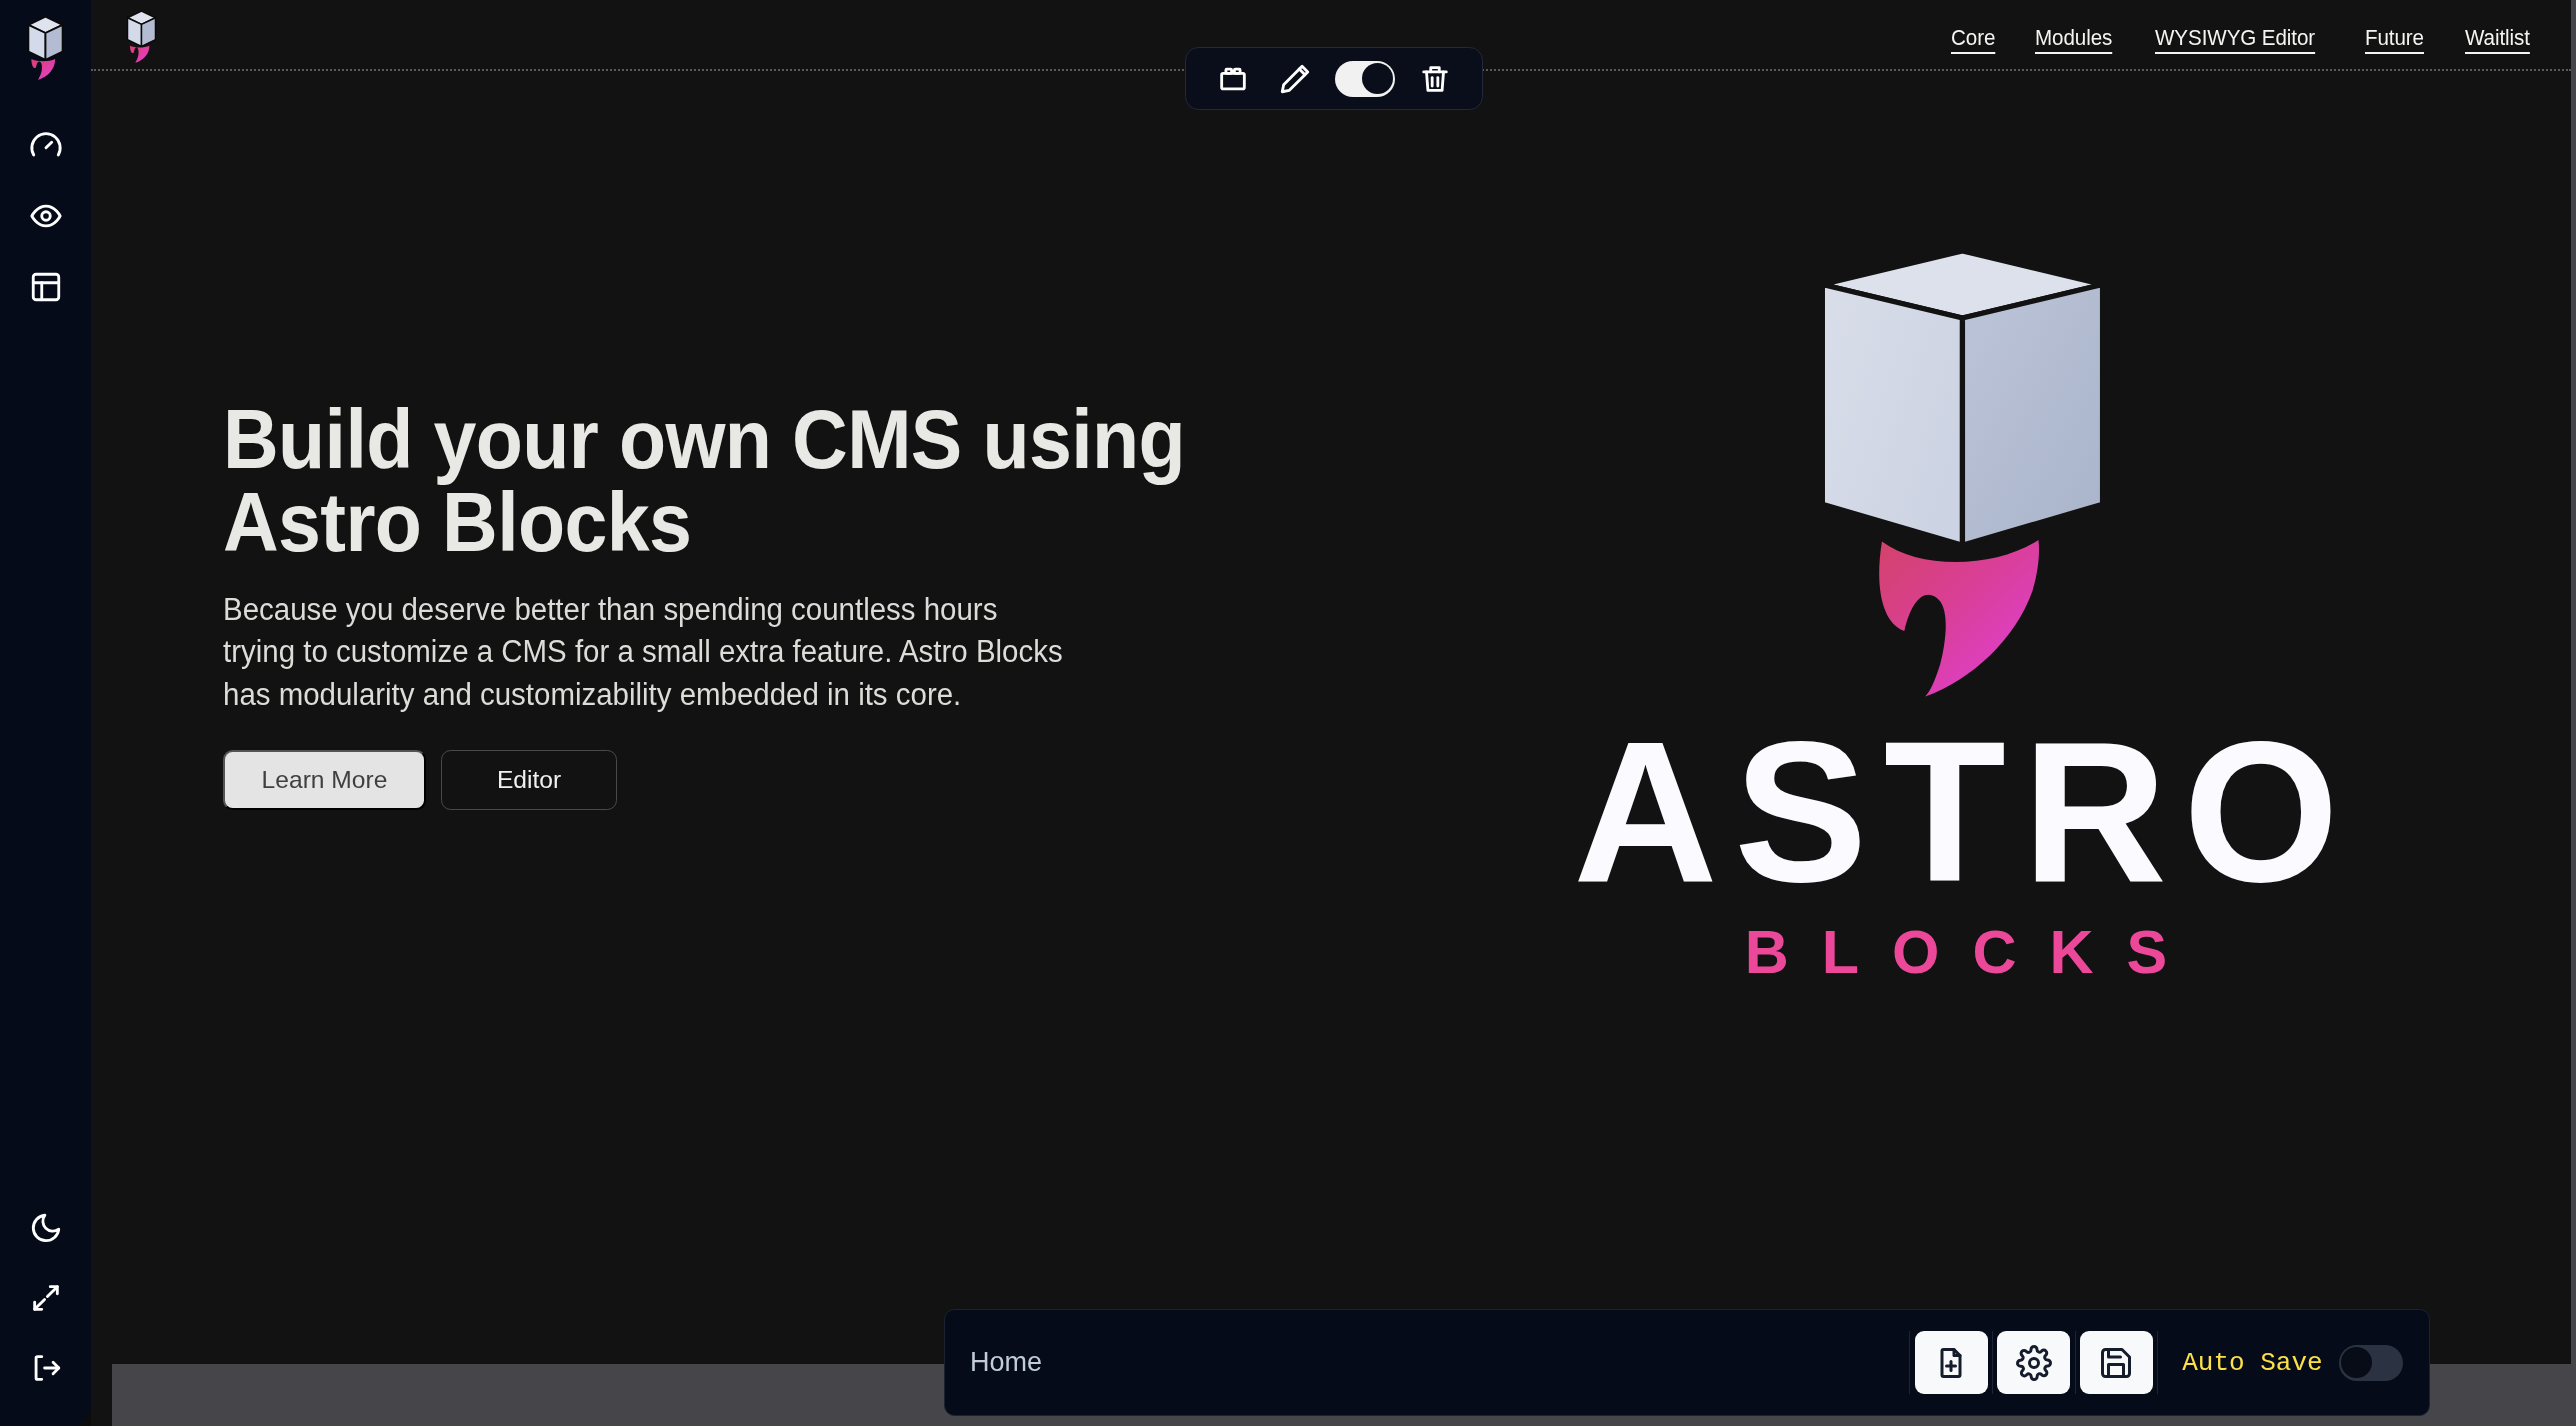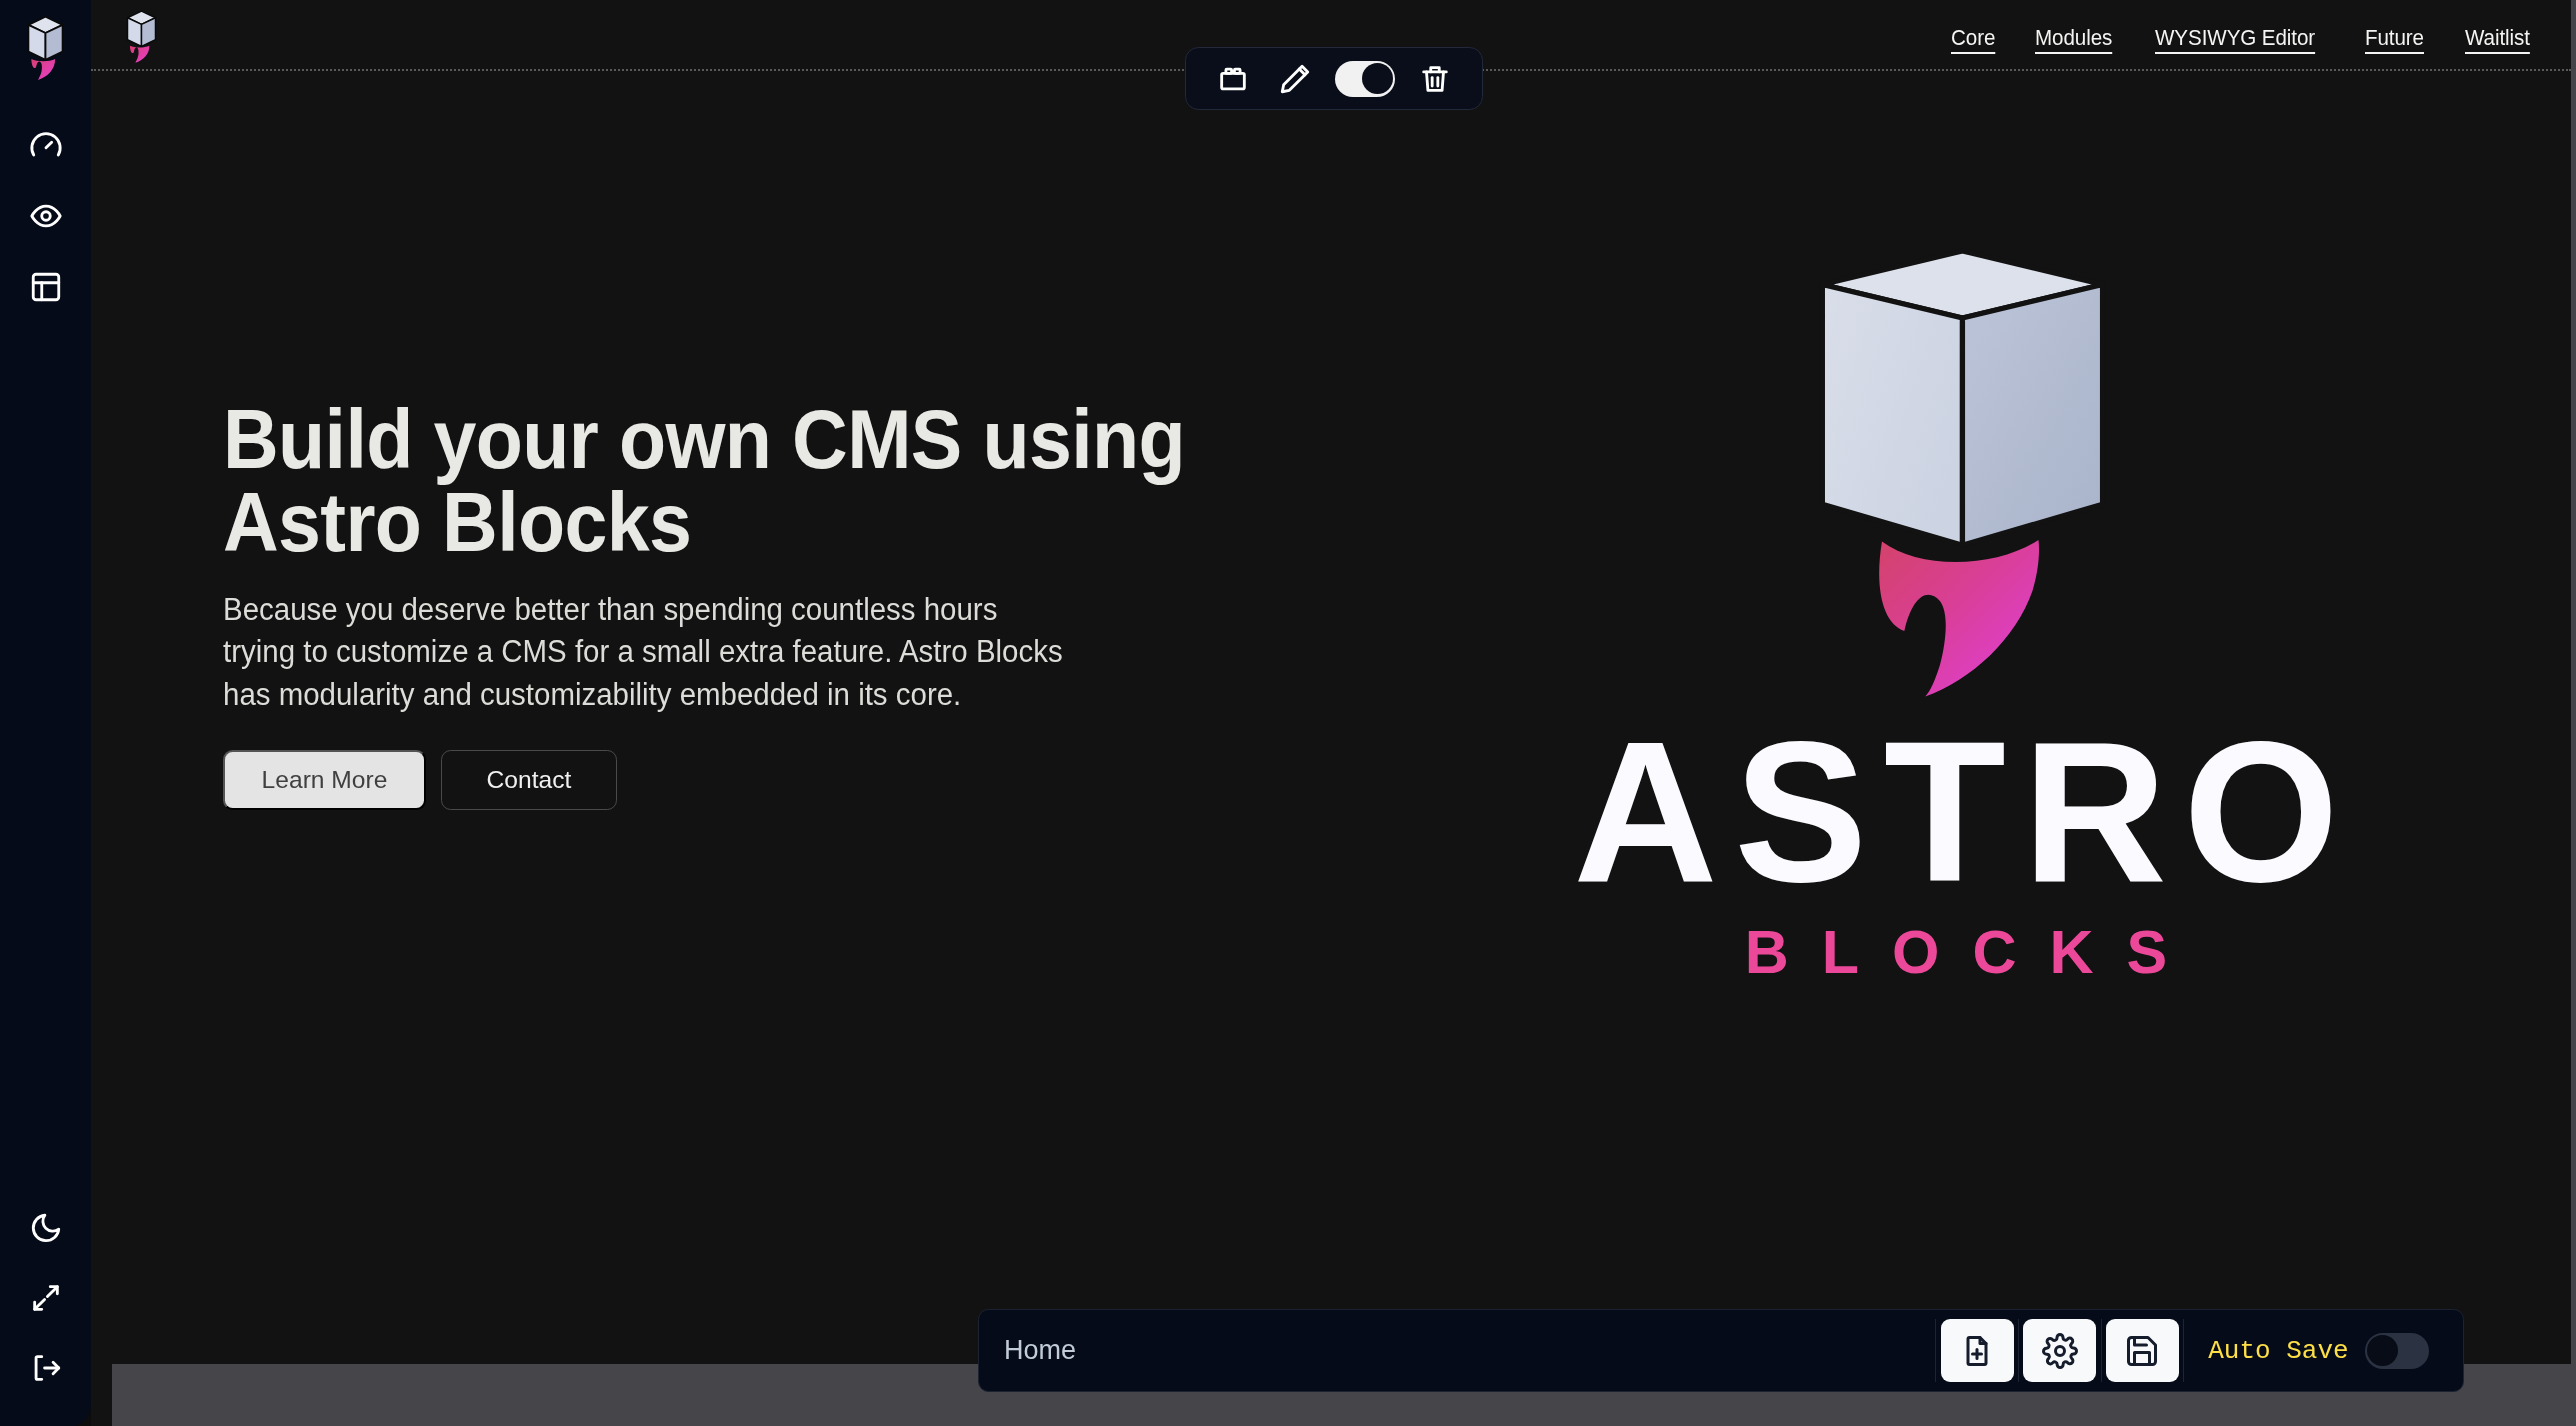--- a/index.html
+++ b/index.html
@@ -225,29 +225,28 @@
     margin-top: 10px;
     margin-left: 33px;
   }
 
   
   .page-bar {
     position: absolute;
     left: 944px;
     top: 1309px;
     width: 1486px;
-    height: 83px;
+    height: 107px;
     background: #050b18;
     border: 0.7px solid #1b2333;
     border-radius: 10.4px;
     display: flex;
     align-items: center;
-    padding: 0 34px 0 25px;
+    padding: 0 26px 0 25px;
     z-index: 20;
-    margin-left: 34px;
   }
   .pb-name {
     color: #c2ccd8;
     font-size: 27px;
     font-family: "Liberation Sans Narrow", "Liberation Sans", sans-serif;
     flex: 1;
   }
   .pb-actions { display: flex; align-items: center; }
   .pb-sep { width: 0.7px; height: 63px; background: #1d2534; }
   .pb-btn {
@@ -432,21 +431,21 @@
           <span>Build your own CMS using</span><br>
           <span>Astro Blocks</span>
         </h1>
         <p class="hero-sub">
           <span>Because you deserve better than spending countless hours</span><br>
           <span>trying to customize a CMS for a small extra feature. Astro Blocks</span><br>
           <span>has modularity and customizability embedded in its core.</span>
         </p>
         <div class="hero-btns">
           <button class="btn btn-primary">Learn More</button>
-          <button class="btn btn-secondary">Contact</button>
+          <button class="btn btn-secondary">Editor</button>
         </div>
       </div>
 
       <div class="hero-right">
         <svg class="brand-mark" viewBox="0 0 420 620">
           <defs>
             <linearGradient id="bigFlame" x1="0.1" y1="0" x2="0.95" y2="0.85">
               <stop offset="0%" stop-color="#d4426f"></stop>
               <stop offset="45%" stop-color="#d93f96"></stop>
               <stop offset="100%" stop-color="#e03fd3"></stop>

